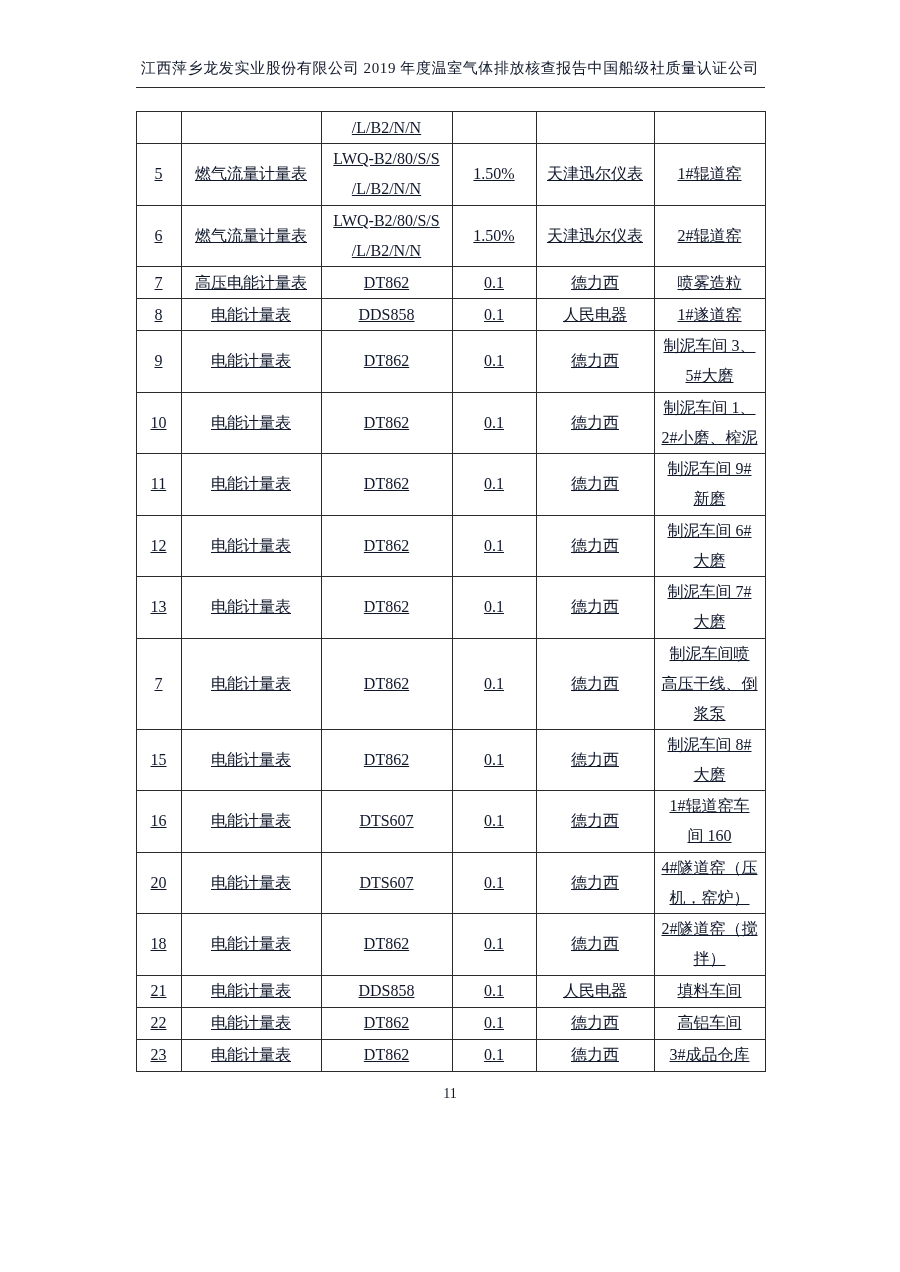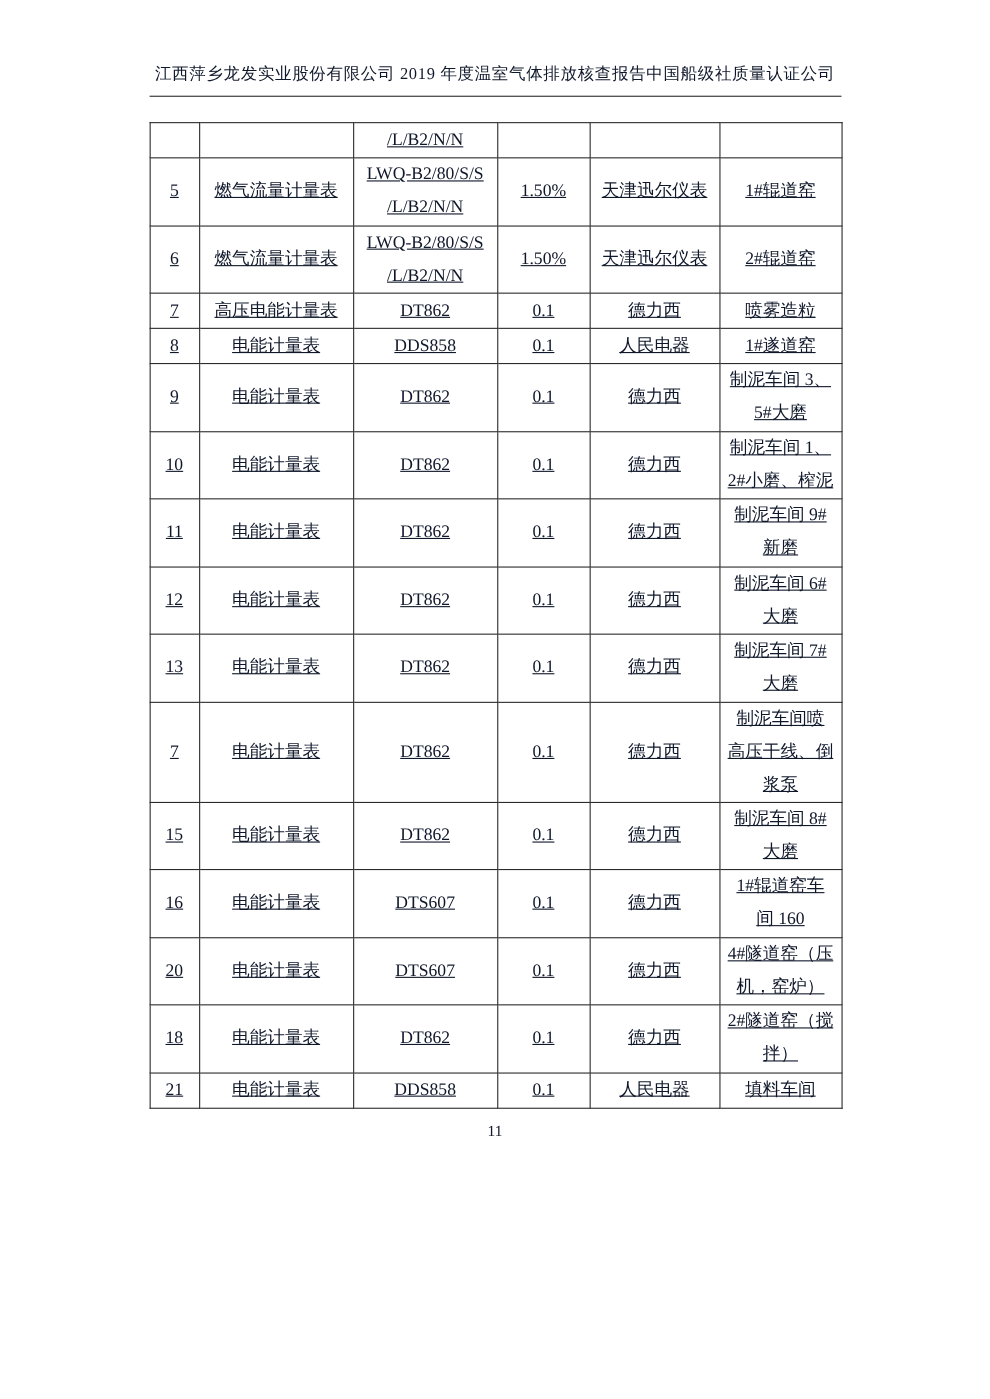--- a/index.html
+++ b/index.html
@@ -213,19 +213,35 @@
 拌）</td>
   </tr>
             <tr style="height: 32px;">
     <td>21</td>
     <td>电能计量表</td>
     <td>DDS858</td>
     <td>0.1</td>
     <td>人民电器</td>
     <td>填料车间</td>
   </tr>
+            <tr style="height: 32px;">
+    <td>22</td>
+    <td>电能计量表</td>
+    <td>DT862</td>
+    <td>0.1</td>
+    <td>德力西</td>
+    <td>高铝车间</td>
+  </tr>
+            <tr style="height: 32px;">
+    <td>23</td>
+    <td>电能计量表</td>
+    <td>DT862</td>
+    <td>0.1</td>
+    <td>德力西</td>
+    <td>3#成品仓库</td>
+  </tr>
           </tbody>
       </table>
     </div>
 
     <div class="page-footer">11</div>
   </div>
 </div>
 
 </body></html>

